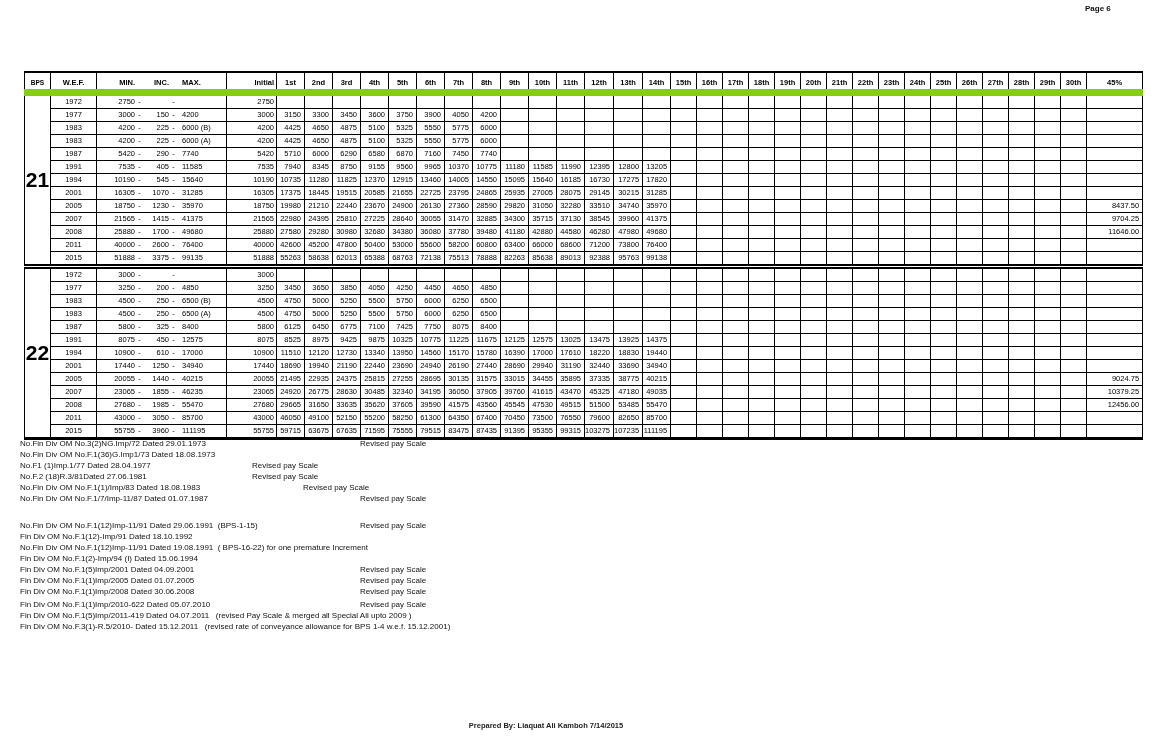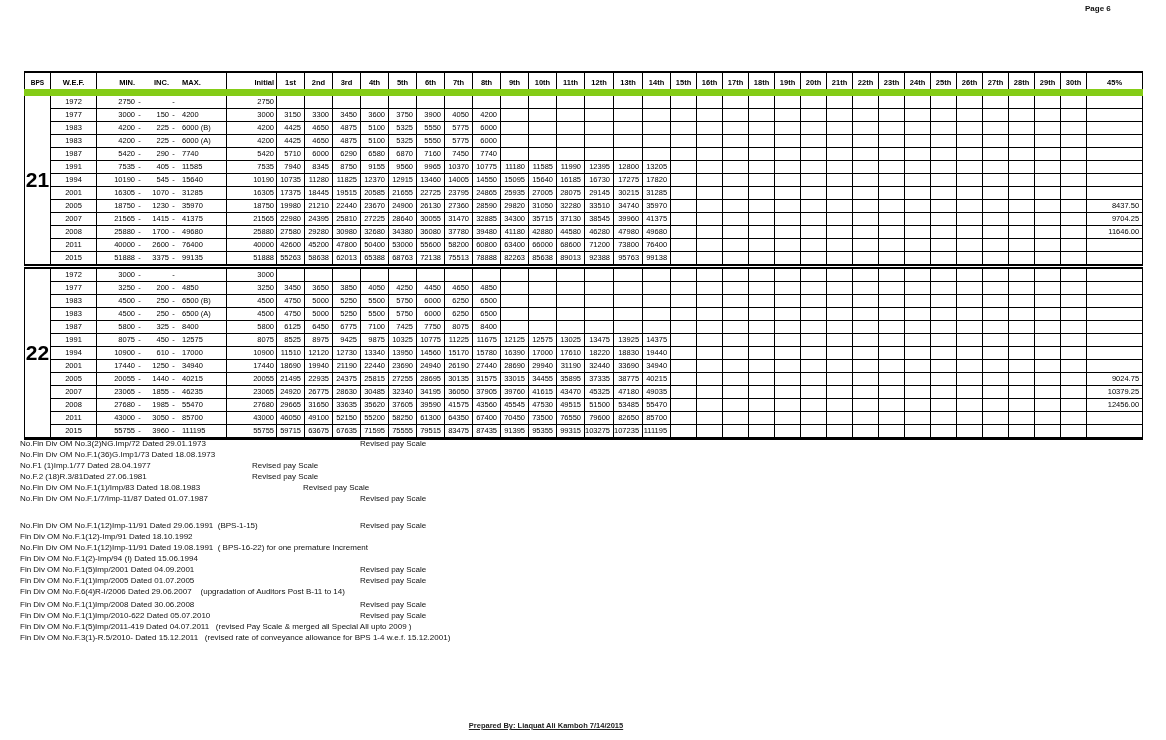--- a/index.html
+++ b/index.html
@@ -24,21 +24,21 @@
   .slot-max{flex:1;text-align:left;padding-left:4px;}
   .c-init{text-align:right;}
   .c-stage{text-align:right;padding:0 3px 0 0;}
   .c-pct{text-align:right;padding-right:3px;}
   .footnotes{position:absolute;top:438px;left:20px;width:1060px;font-size:8px;color:#111;}
   .footnote{position:relative;height:11px;line-height:11px;white-space:pre;}
   .footnote:nth-child(7){margin-top:16px;}
   .footnote:nth-child(14){margin-top:2px;}
   .fn-note{position:absolute;top:0;}
   .footer-line{position:absolute;top:721px;left:0;width:1092px;text-align:center;
-               font-size:7.5px;font-weight:bold;color:#222;text-decoration:underline;}
+               font-size:7.5px;font-weight:bold;color:#222;}
 </style>
 </head>
 <body>
 
 <div>
   <div class="page-label">Page 6</div>
 
   <div class="tbl-wrap">
     <table>
         <colgroup>
@@ -1284,21 +1284,20 @@
       <div class="footnote"><span class="fn-text">No.F1 (1)Imp.1/77 Dated 28.04.1977</span><span class="fn-note" style="left: 232px;">Revised pay Scale</span></div>
       <div class="footnote"><span class="fn-text">No.F.2 (18)R.3/81Dated 27.06.1981</span><span class="fn-note" style="left: 232px;">Revised pay Scale</span></div>
       <div class="footnote"><span class="fn-text">No.Fin Div OM No.F.1(1)/Imp/83 Dated 18.08.1983</span><span class="fn-note" style="left: 283px;">Revised pay Scale</span></div>
       <div class="footnote"><span class="fn-text">No.Fin Div OM No.F.1/7/Imp-11/87 Dated 01.07.1987</span><span class="fn-note" style="left: 340px;">Revised pay Scale</span></div>
       <div class="footnote"><span class="fn-text">No.Fin Div OM No.F.1(12)Imp-11/91 Dated 29.06.1991  (BPS-1-15)</span><span class="fn-note" style="left: 340px;">Revised pay Scale</span></div>
       <div class="footnote"><span class="fn-text">Fin Div OM No.F.1(12)-Imp/91 Dated 18.10.1992</span></div>
       <div class="footnote"><span class="fn-text">No.Fin Div OM No.F.1(12)Imp-11/91 Dated 19.08.1991  ( BPS-16-22) for one premature Increment</span></div>
       <div class="footnote"><span class="fn-text">Fin Div OM No.F.1(2)-Imp/94 (I) Dated 15.06.1994</span></div>
       <div class="footnote"><span class="fn-text">Fin Div OM No.F.1(5)Imp/2001 Dated 04.09.2001</span><span class="fn-note" style="left: 340px;">Revised pay Scale</span></div>
       <div class="footnote"><span class="fn-text">Fin Div OM No.F.1(1)Imp/2005 Dated 01.07.2005</span><span class="fn-note" style="left: 340px;">Revised pay Scale</span></div>
-      <div class="footnote"><span class="fn-text">Fin Div OM No.F.6(4)R-I/2006 Dated 29.06.2007    (upgradation of Auditors Post B-11 to 14)</span></div>
       <div class="footnote"><span class="fn-text">Fin Div OM No.F.1(1)Imp/2008 Dated 30.06.2008</span><span class="fn-note" style="left: 340px;">Revised pay Scale</span></div>
       <div class="footnote"><span class="fn-text">Fin Div OM No.F.1(1)Imp/2010-622 Dated 05.07.2010</span><span class="fn-note" style="left: 340px;">Revised pay Scale</span></div>
       <div class="footnote"><span class="fn-text">Fin Div OM No.F.1(5)Imp/2011-419 Dated 04.07.2011   (revised Pay Scale &amp; merged all Special All upto 2009 )</span></div>
       <div class="footnote"><span class="fn-text">Fin Div OM No.F.3(1)-R.5/2010- Dated 15.12.2011   (revised rate of conveyance allowance for BPS 1-4 w.e.f. 15.12.2001)</span></div>
     </div>
 
   <div class="footer-line">Prepared By: Liaquat Ali Kamboh 7/14/2015</div>
 </div>
 
 </body></html>

